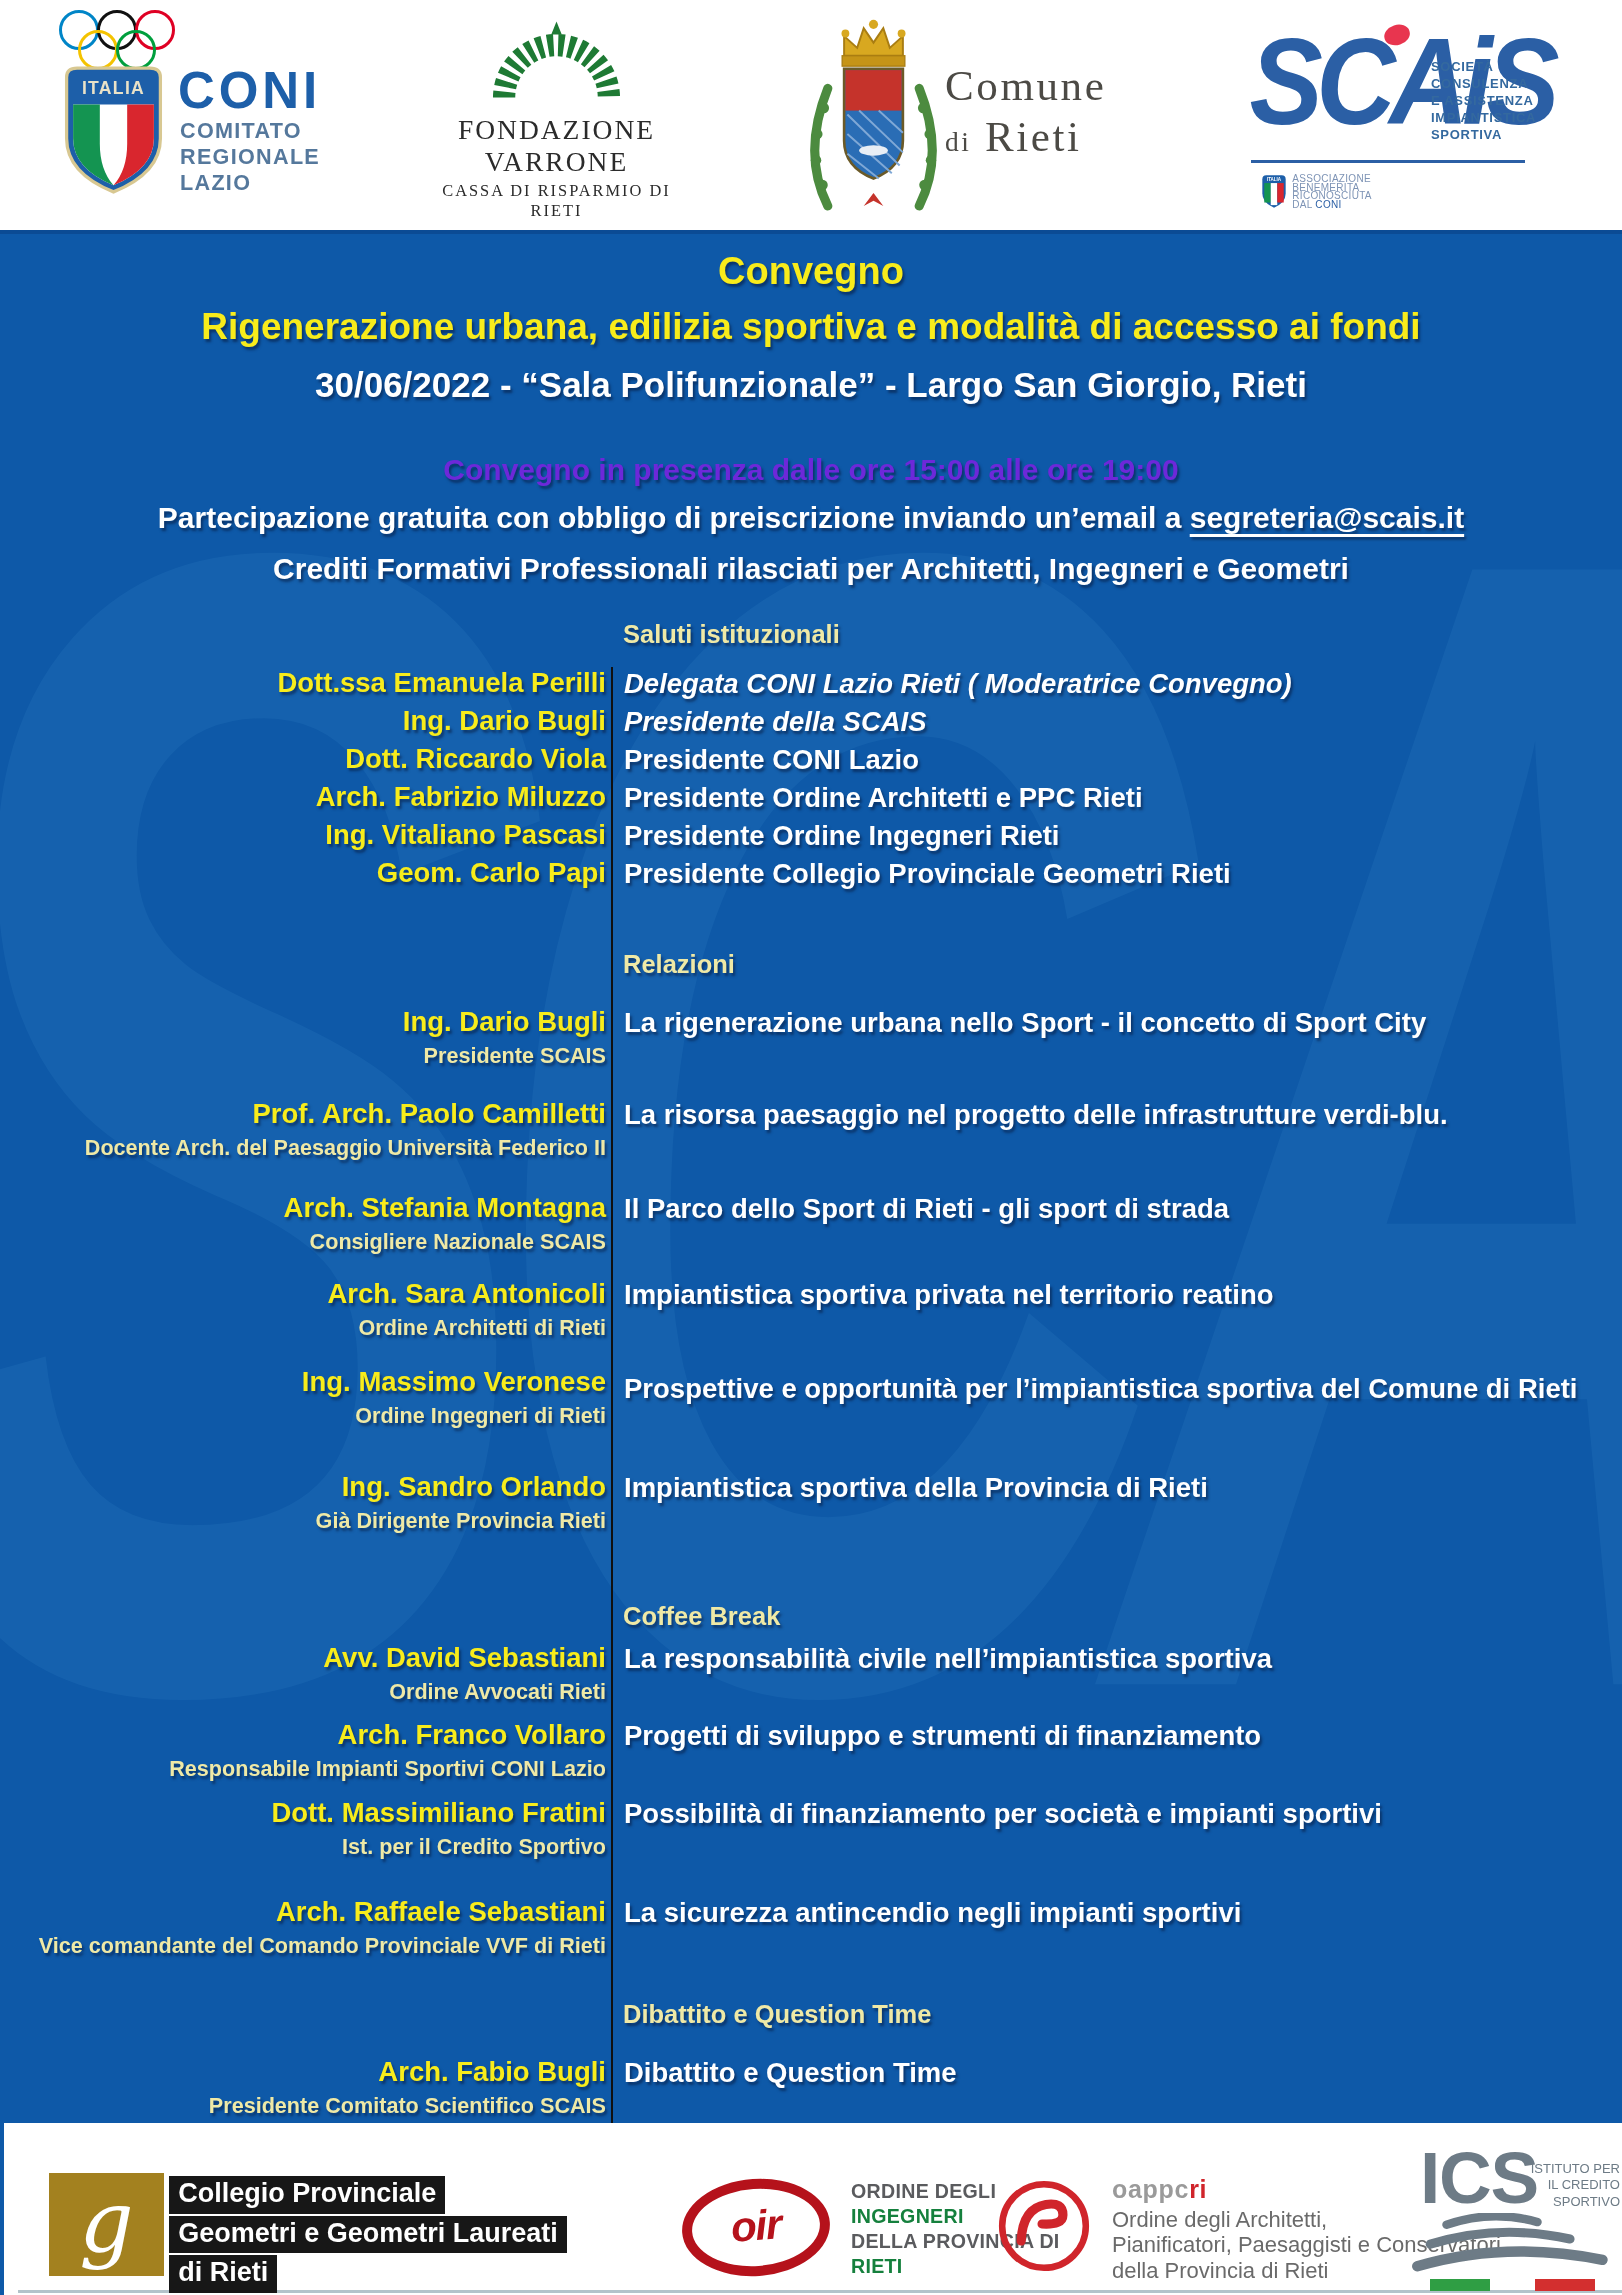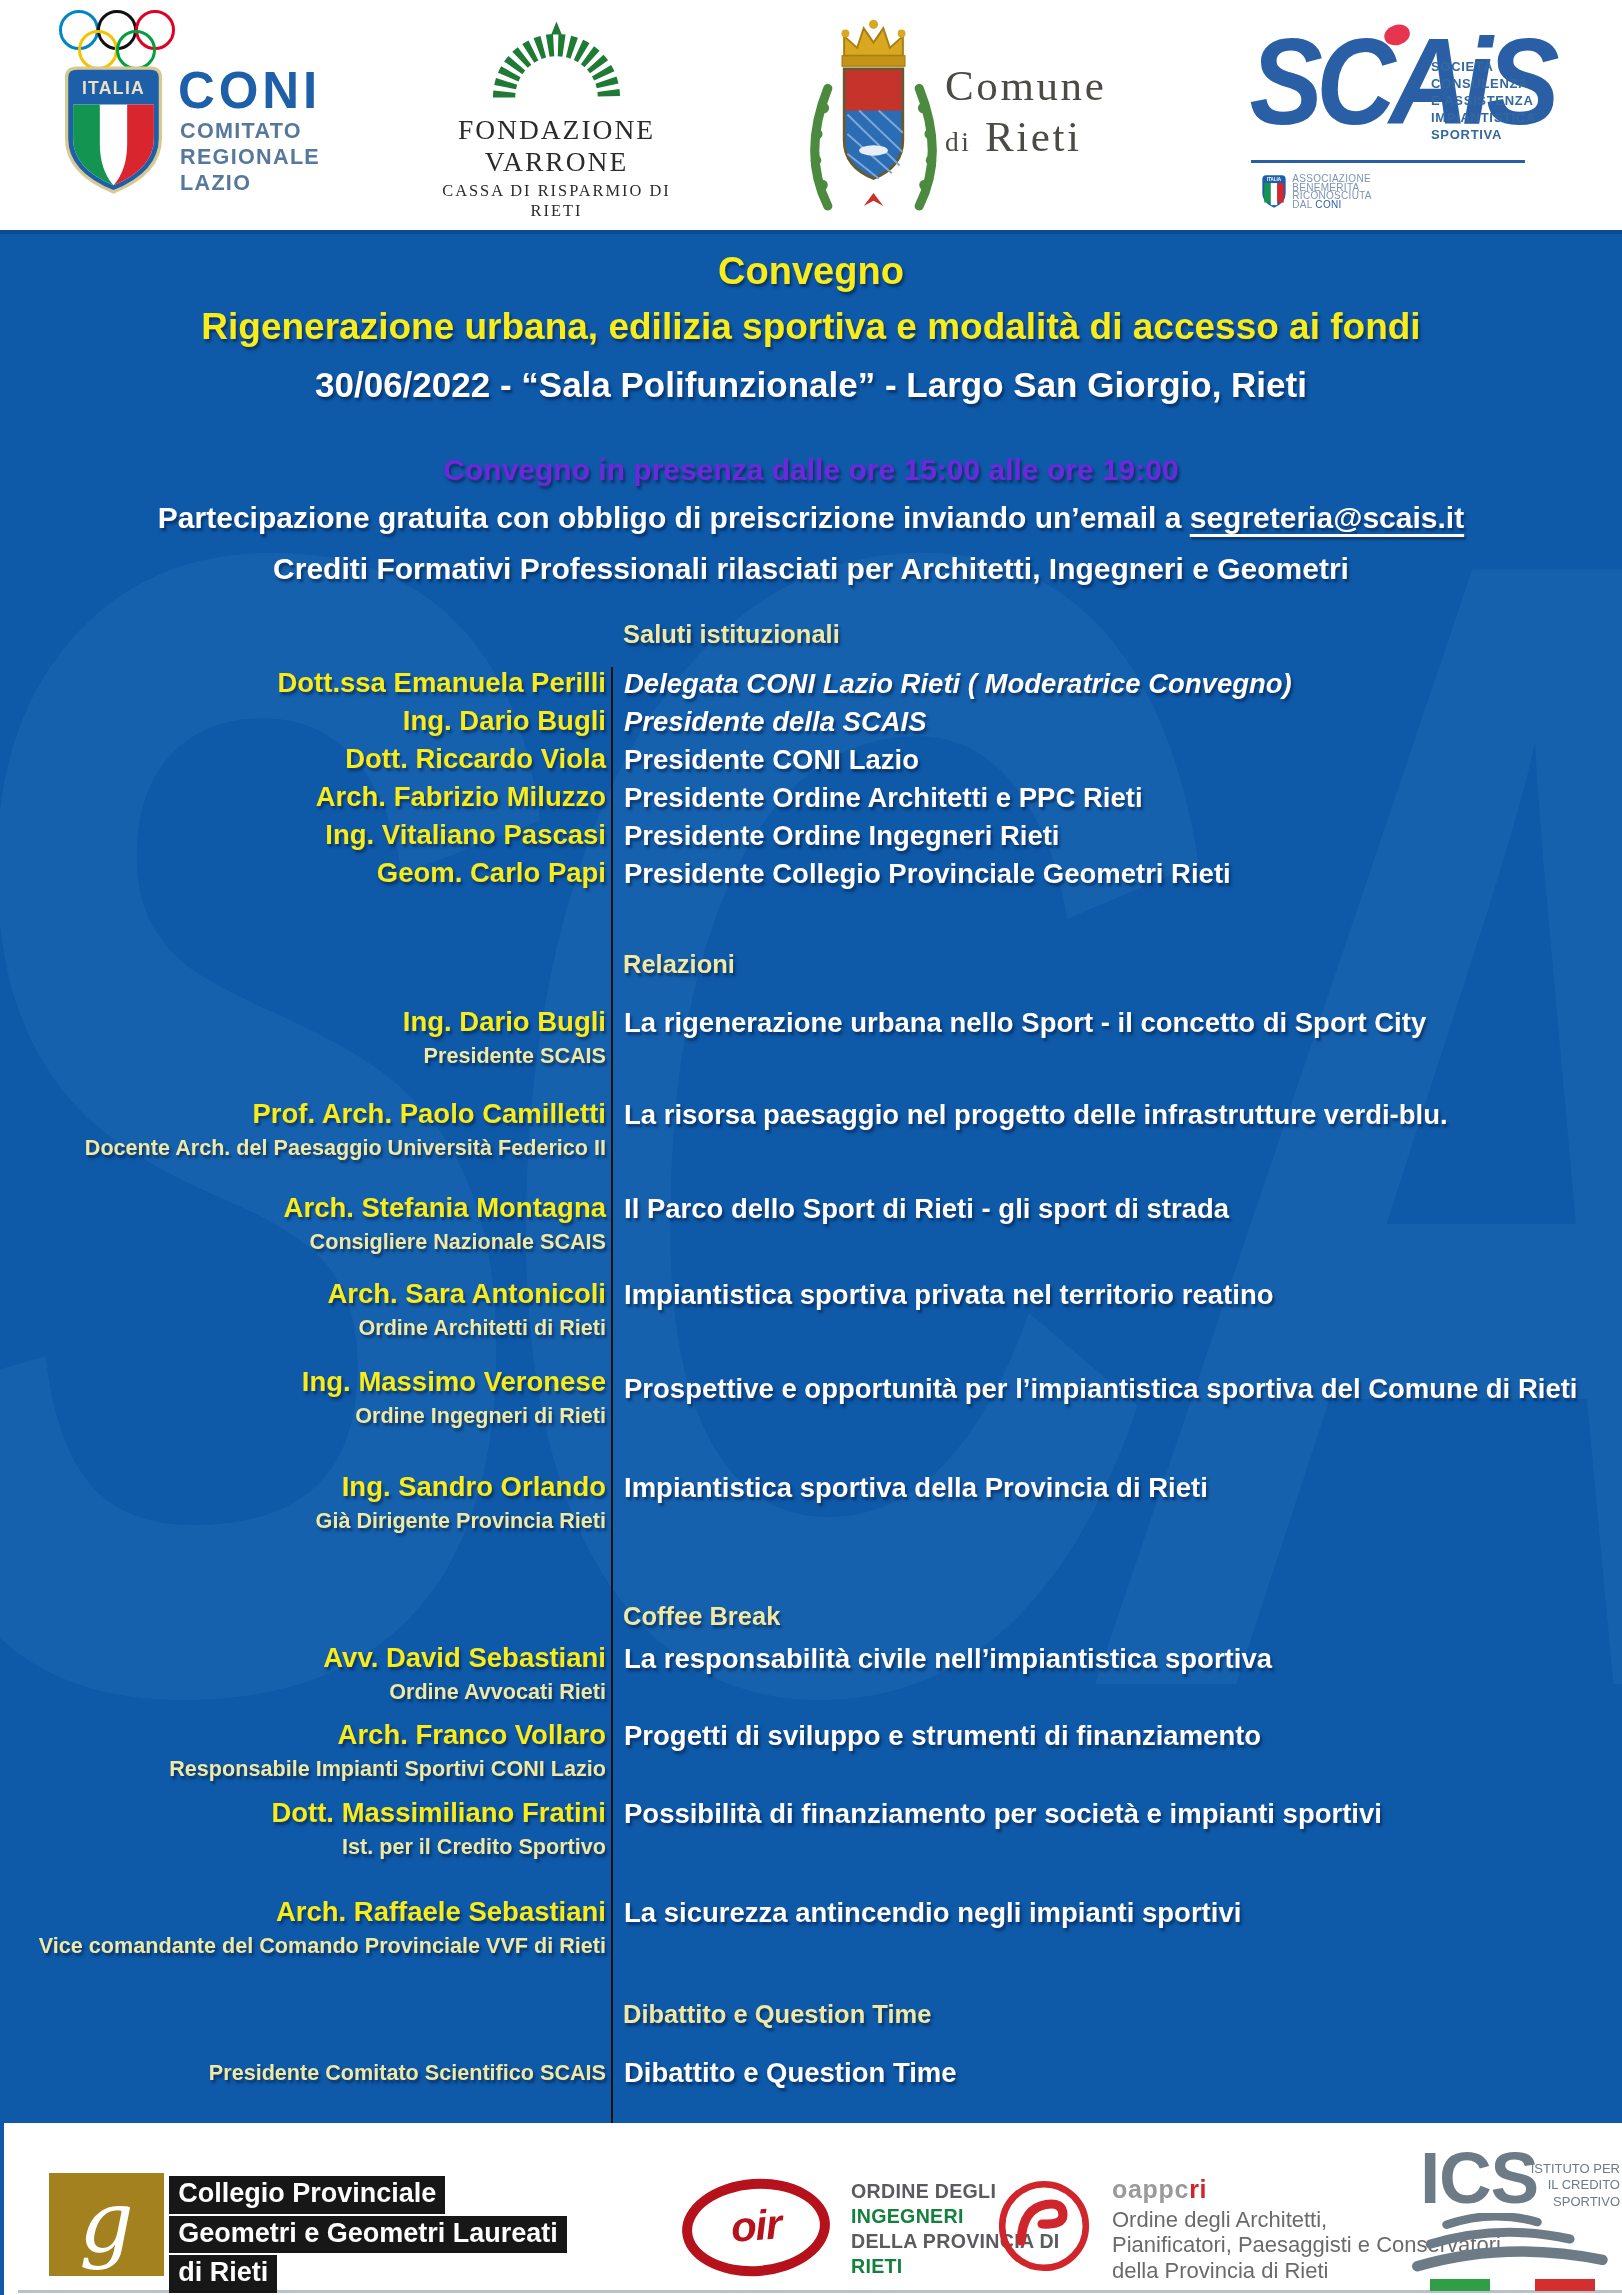--- a/index.html
+++ b/index.html
@@ -337,20 +337,21 @@
         <div class="name tshadow">Arch. Raffaele Sebastiani</div>
         <div class="role tshadow">Vice comandante del Comando Provinciale VVF di Rieti</div>
       </div>
       <div class="cell-right tshadow">La sicurezza antincendio negli impianti sportivi</div>
     </div>
 
     <div class="sec-header tshadow" style="top:2000px;">Dibattito e Question Time</div>
 
     <div class="row" style="top:2055px;">
       <div class="cell-left">
+        <div class="name tshadow">Arch. Fabio Bugli</div>
         <div class="role tshadow">Presidente Comitato Scientifico SCAIS</div>
       </div>
       <div class="cell-right tshadow">Dibattito e Question Time</div>
     </div>
   </div>
 
   <div class="footer">
     <div class="footer-edge"></div>
     <div class="footer-bottomline"></div>
 

